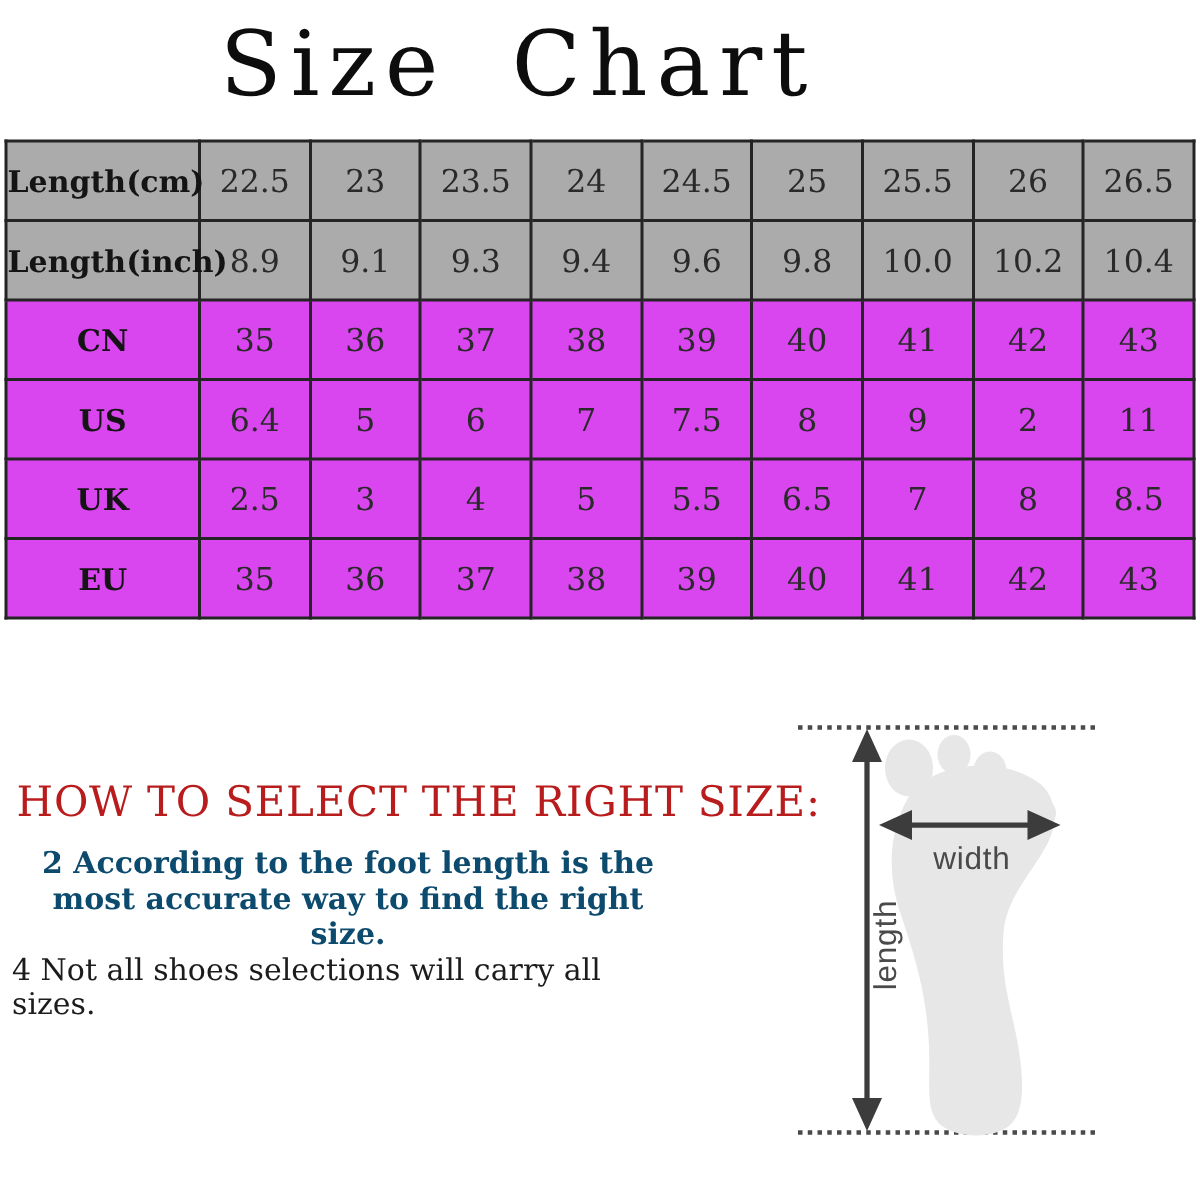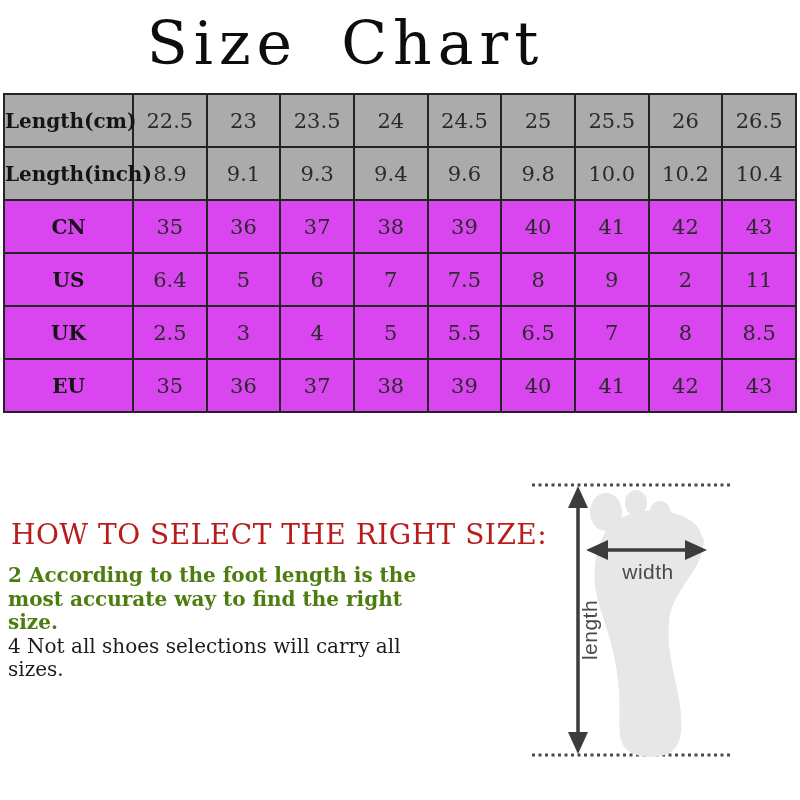--- a/index.html
+++ b/index.html
@@ -87,21 +87,22 @@
     width: 448px;
     font-size: 20px;
     line-height: 23.5px;
     color: #1c1c1c;
   }
   .guide-notes .note {
     margin: 0;
   }
   .guide-notes .note.bold {
     font-weight: bold;
-    color: #4d7c0f;
+    color: #0c4a6e;
+    text-align: center;
   }
 
   
   .foot-diagram {
     position: absolute;
     left: 520px;
     top: 460px;
     width: 280px;
     height: 340px;
   }

